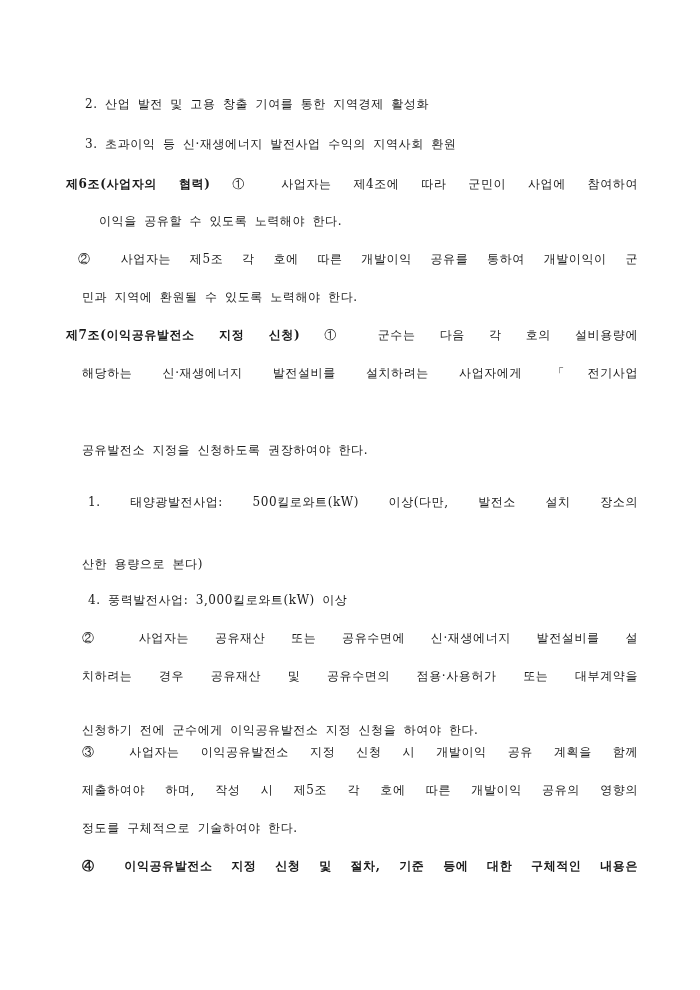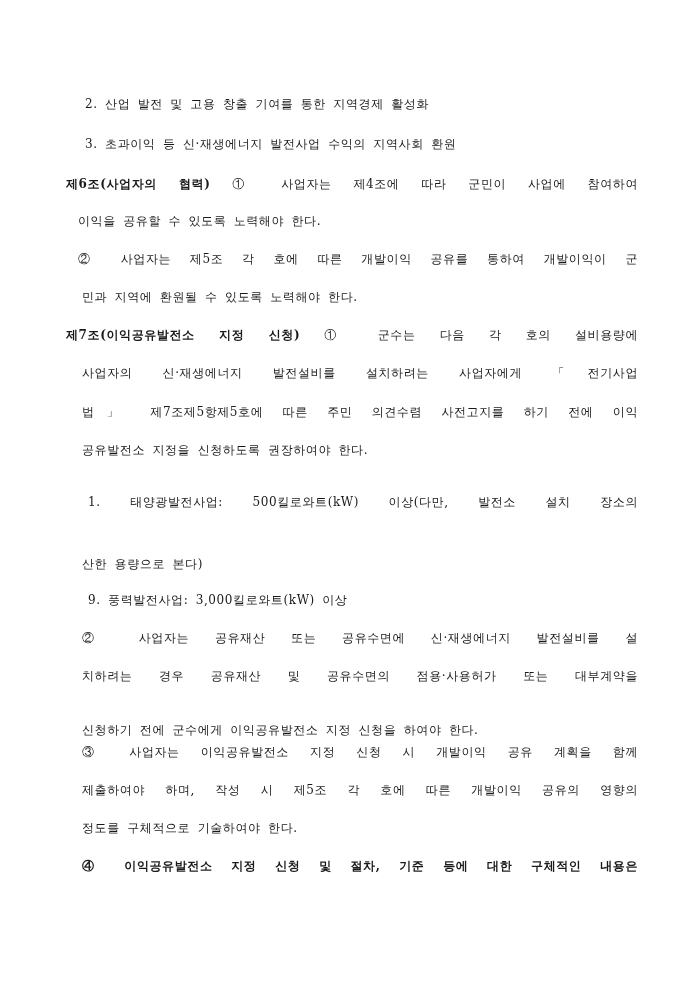--- a/index.html
+++ b/index.html
@@ -14,34 +14,33 @@
 </head>
 <body>
 
 <div class="page">
   <div class="line" style="left:85px;top:94px;">2. 산업 발전 및 고용 창출 기여를 통한 지역경제 활성화</div>
   <div class="line" style="left:85px;top:134px;">3. 초과이익 등 신·재생에너지 발전사업 수익의 지역사회 환원</div>
 
   <div class="line justify" style="left:66px;top:174px;width:572px;">
     <span class="bold">제6조(사업자의 협력)</span><span> ① 사업자는 제4조에 따라 군민이 사업에 참여하여</span>
   </div>
-  <div class="line" style="left:78px;top:211px;text-align:center;">이익을 공유할 수 있도록 노력해야 한다.</div>
+  <div class="line" style="left:99px;top:211px;text-align:center;">이익을 공유할 수 있도록 노력해야 한다.</div>
   <div class="line justify" style="left:78px;top:249px;width:560px;">② 사업자는 제5조 각 호에 따른 개발이익 공유를 통하여 개발이익이 군</div>
   <div class="line" style="left:82px;top:287px;">민과 지역에 환원될 수 있도록 노력해야 한다.</div>
 
   <div class="line justify" style="left:66px;top:325px;width:572px;">
     <span class="bold">제7조(이익공유발전소 지정 신청)</span><span> ① 군수는 다음 각 호의 설비용량에</span>
   </div>
-  <div class="line justify" style="left:82px;top:363px;width:556px;">사업자의 신·재생에너지 발전설비를 설치하려는 사업자에게 「전기사업</div>
-  <div class="line justify" style="left:82px;top:402px;width:556px;">법」 제7조제5항제5호에 따른 주민 의견수렴 사전고지를 하기 전에 이익</div>
+  <div class="line justify" style="left:82px;top:363px;width:556px;">해당하는 신·재생에너지 발전설비를 설치하려는 사업자에게 「전기사업</div>
   <div class="line" style="left:82px;top:440px;">공유발전소 지정을 신청하도록 권장하여야 한다.</div>
 
   <div class="line justify" style="left:88px;top:478px;width:550px;margin-top:14px;">1. 태양광발전사업: 500킬로와트(kW) 이상(다만, 발전소 설치 장소의</div>
   <div class="line" style="left:82px;top:554px;">산한 용량으로 본다)</div>
-  <div class="line" style="left:88px;top:590px;">9. 풍력발전사업: 3,000킬로와트(kW) 이상</div>
+  <div class="line" style="left:88px;top:590px;">4. 풍력발전사업: 3,000킬로와트(kW) 이상</div>
 
   <div class="line justify" style="left:82px;top:628px;width:556px;">② 사업자는 공유재산 또는 공유수면에 신·재생에너지 발전설비를 설</div>
   <div class="line justify" style="left:82px;top:666px;width:556px;">치하려는 경우 공유재산 및 공유수면의 점용·사용허가 또는 대부계약을</div>
   <div class="line" style="left:82px;top:704px;margin-top:16px;">신청하기 전에 군수에게 이익공유발전소 지정 신청을 하여야 한다.</div>
 
   <div class="line justify" style="left:82px;top:742px;width:556px;">③ 사업자는 이익공유발전소 지정 신청 시 개발이익 공유 계획을 함께</div>
   <div class="line justify" style="left:82px;top:780px;width:556px;">제출하여야 하며, 작성 시 제5조 각 호에 따른 개발이익 공유의 영향의</div>
   <div class="line" style="left:82px;top:818px;">정도를 구체적으로 기술하여야 한다.</div>
   <div class="line justify" style="left:82px;top:856px;width:556px;font-weight:bold;">④ 이익공유발전소 지정 신청 및 절차, 기준 등에 대한 구체적인 내용은</div>
 </div>

